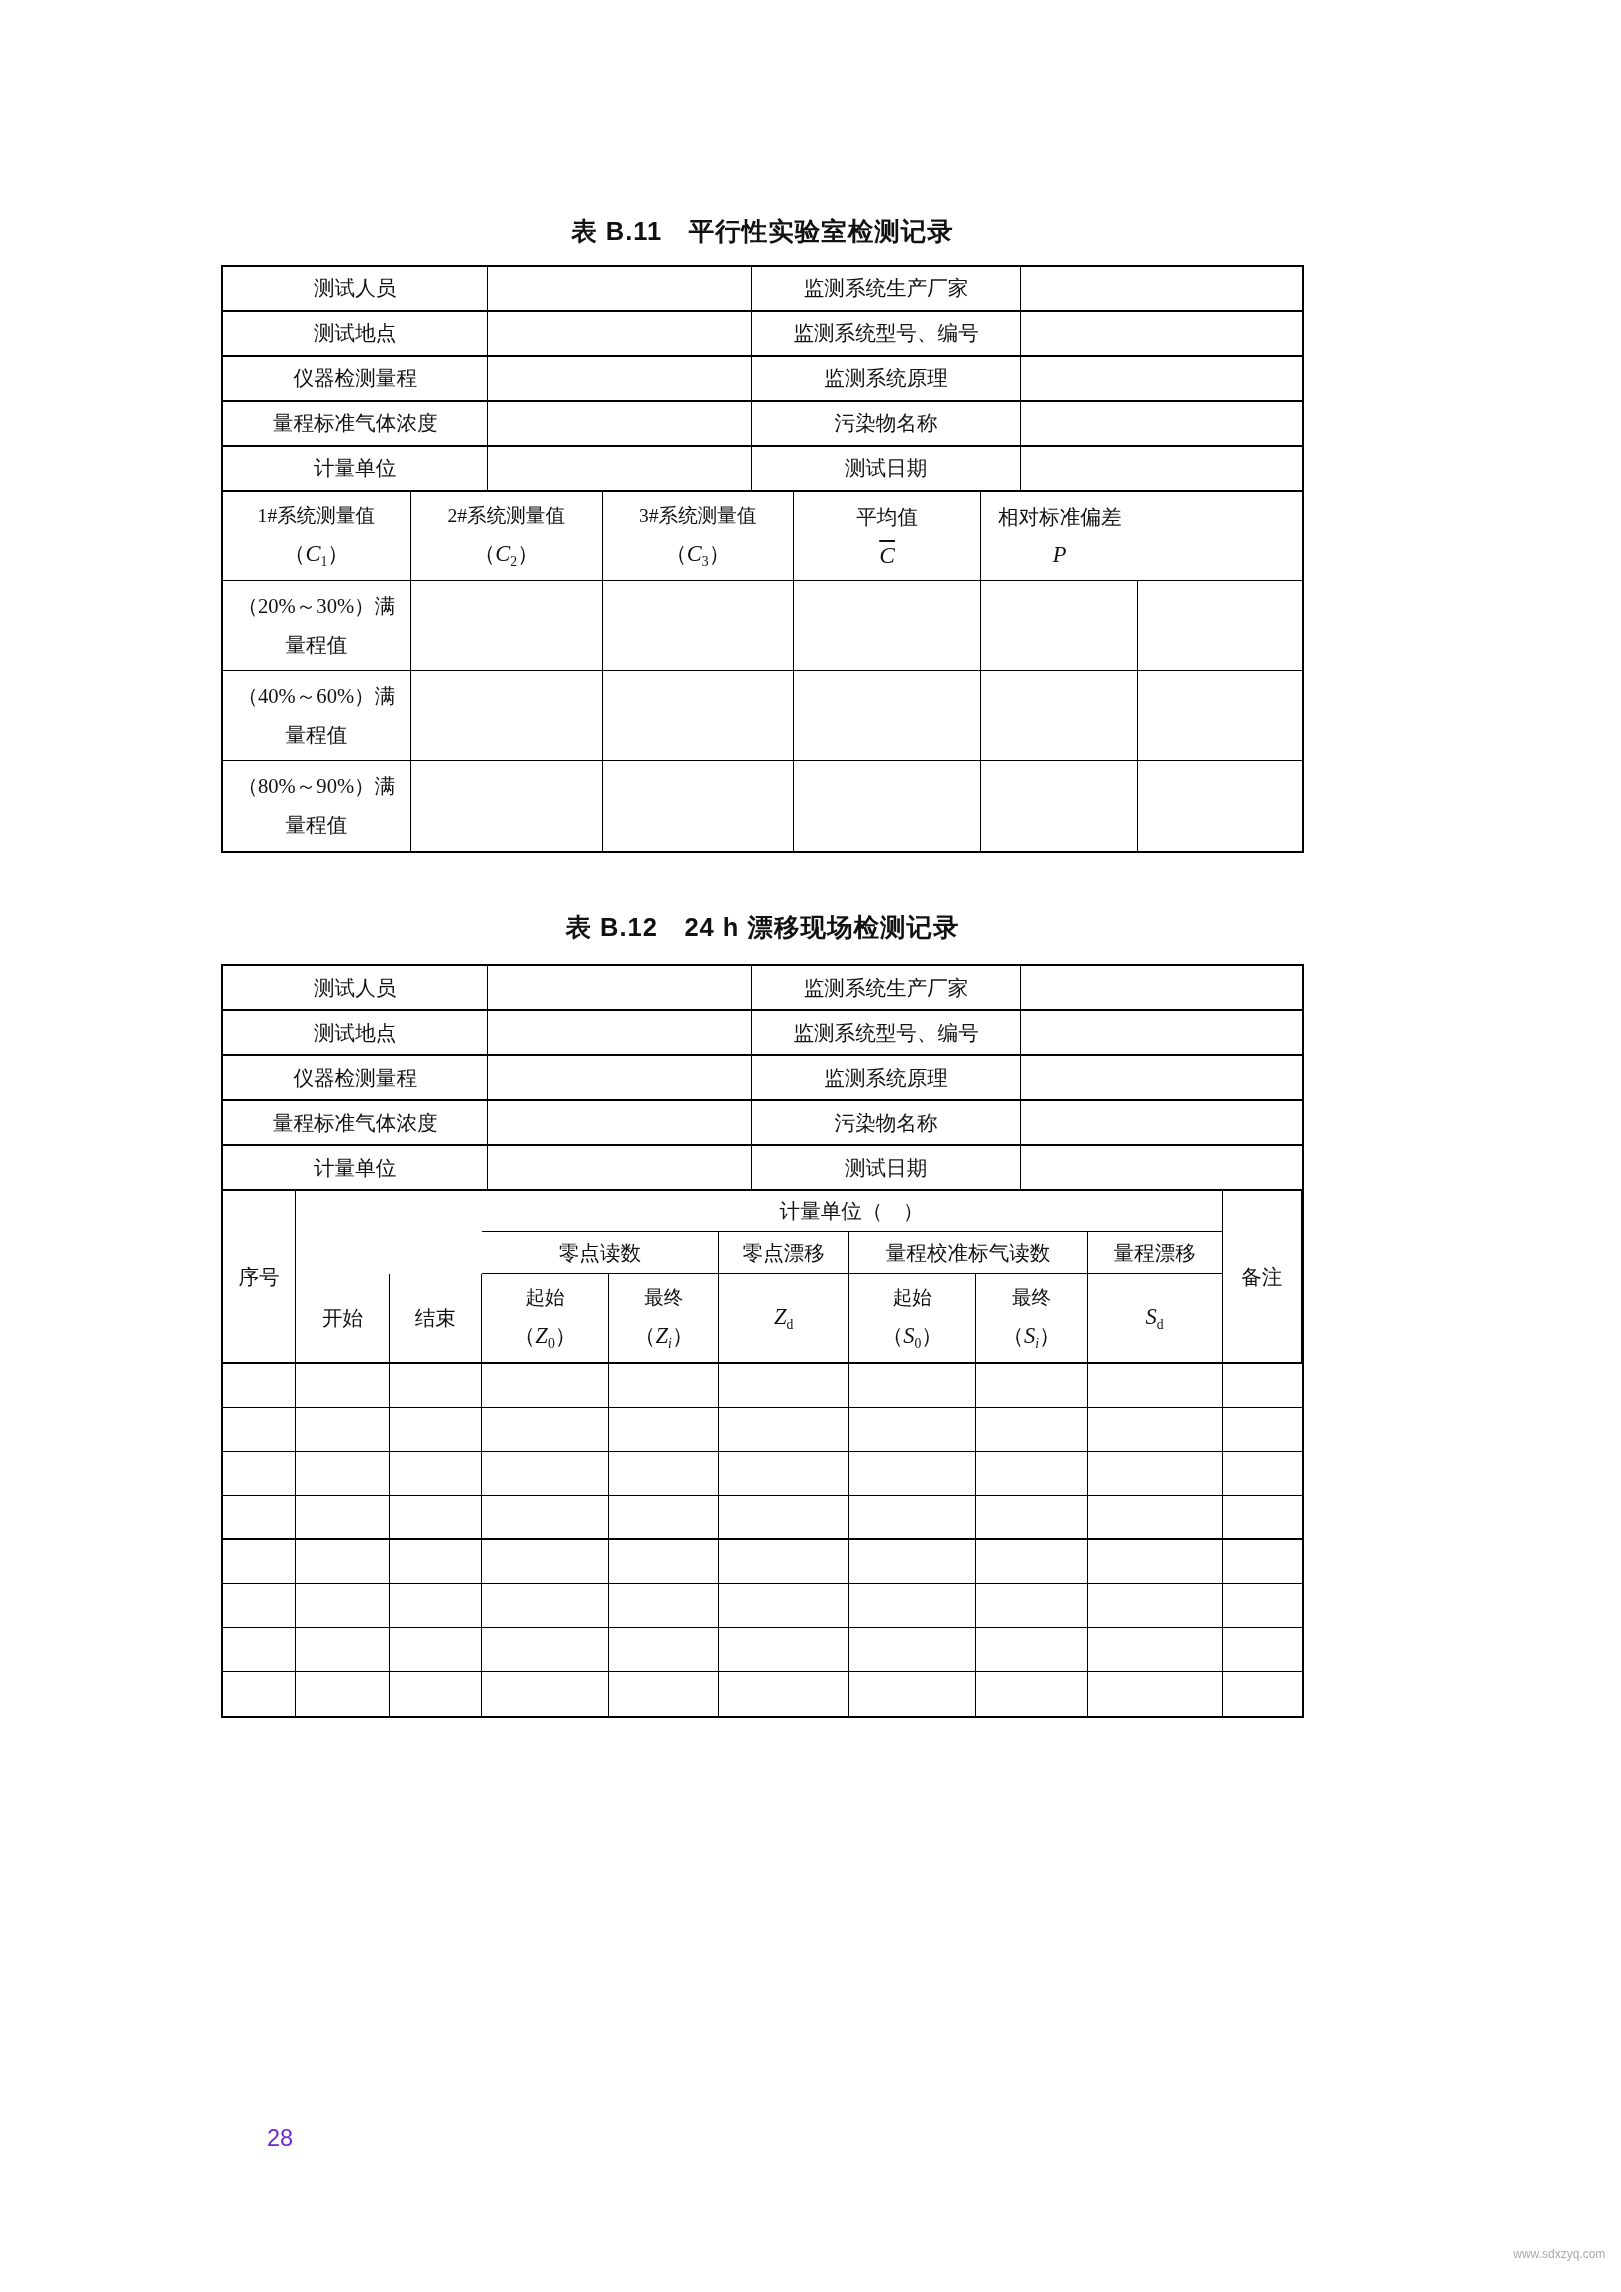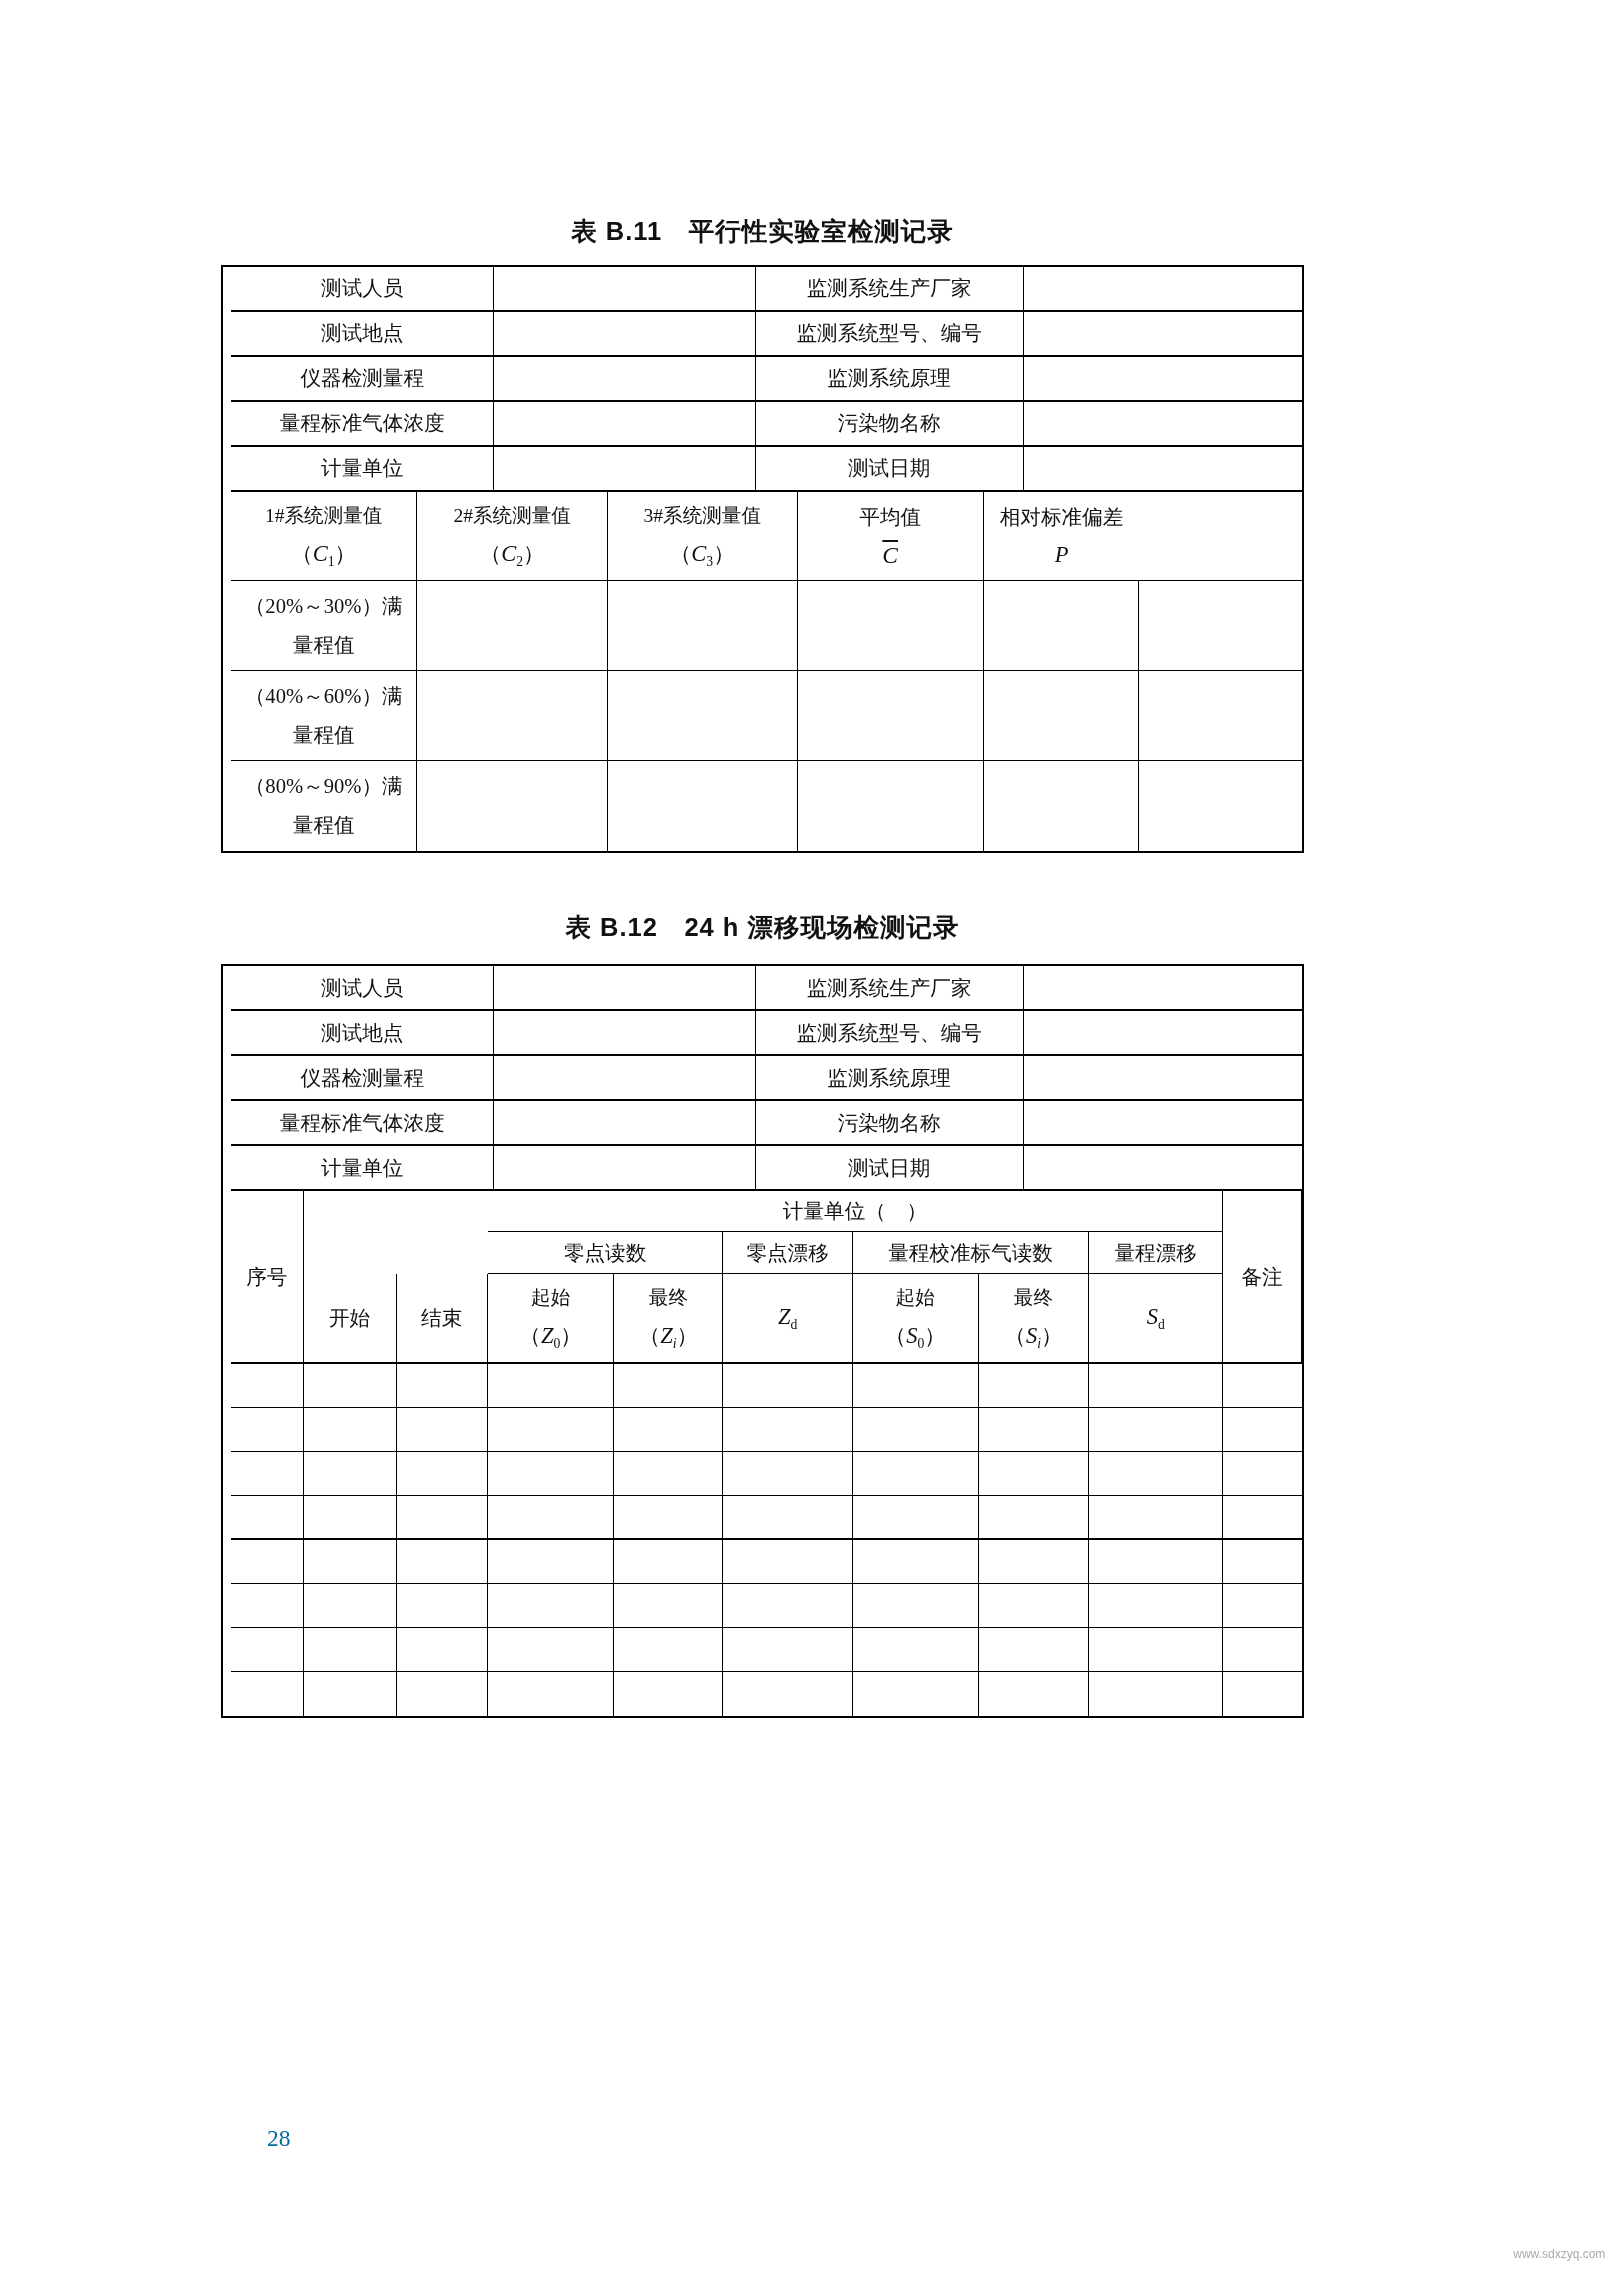--- a/index.html
+++ b/index.html
@@ -19,21 +19,20 @@
     font-size:25.5px;
     letter-spacing:1px;
   }
   .title1{padding-top:214px;margin-bottom:15.7px;}
   .title2{margin-top:57px;margin-bottom:19.6px;}
 
   .tbl{
     border:2.9px solid #000;
     border-left-width:2px;border-right-width:2px;
     box-sizing:border-box;
-    padding-left:8px;
   }
   .grow{display:grid;box-sizing:border-box;}
   .info-row{grid-template-columns:24.6% 24.4% 25% 26%;height:45px;border-bottom:2.5px solid #000;}
   .cell{
     box-sizing:border-box;
     border-right:1.5px solid #000;
     display:flex;align-items:center;justify-content:center;
     font-size:20.6px;
     text-align:center;
     overflow:hidden;
@@ -61,21 +60,21 @@
   .t2-body{grid-auto-rows:44px;}
   .t2-body .cell{border-bottom:1.5px solid #000;}
   .t2-body .cell:nth-child(10n){border-right:none;}
   .t2-body .cell.thickb{border-bottom-width:2.2px;}
   .t2-body .cell.lastrow{border-bottom:none;}
 
   .small{font-size:19.6px;}
 
   .page-number{
     position:absolute;left:267px;top:2125px;
-    font-family:Liberation Serif, serif;font-size:23.5px;color:#0369a1;
+    font-family:Liberation Sans, sans-serif;font-size:23.5px;color:#6d28d9;
   }
   .watermark{
     position:absolute;right:15.7px;top:2247px;
     font-family:"Liberation Sans", sans-serif;font-size:12px;color:#aaaaaa;
   }
 </style>
 </head>
 <body>
 
 <div class="page">

